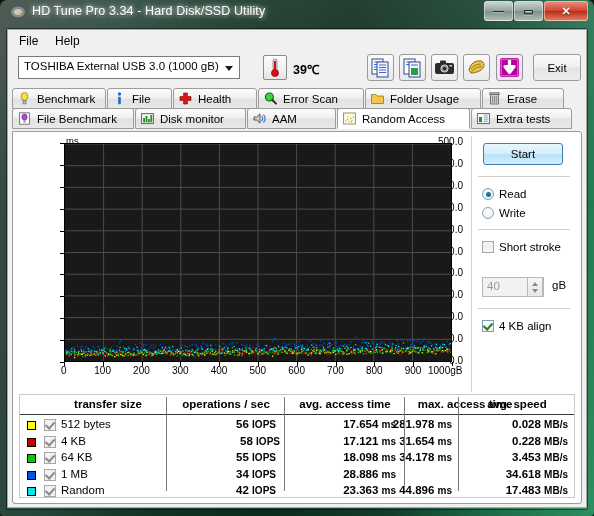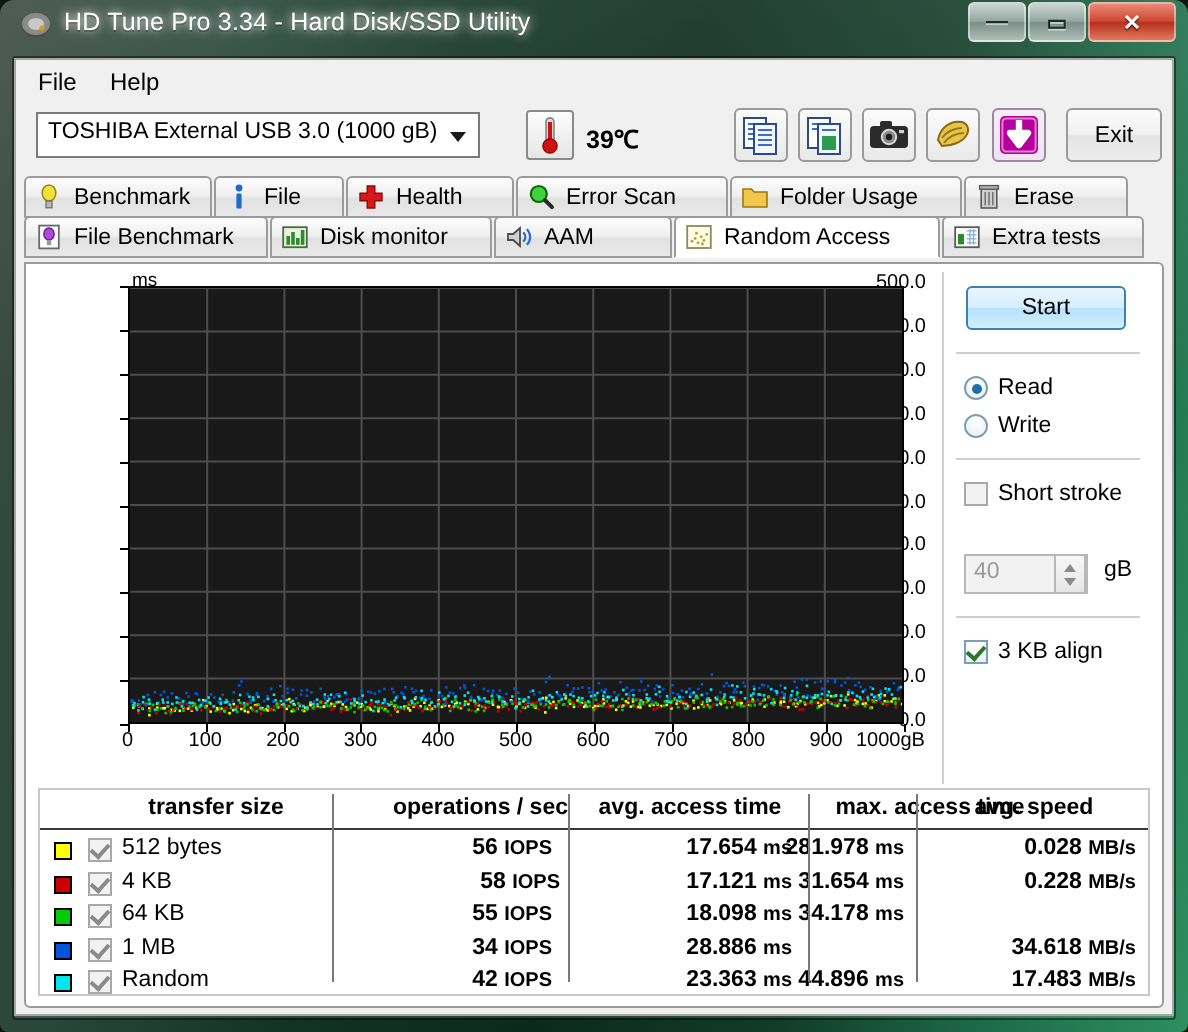--- a/index.html
+++ b/index.html
@@ -1860,28 +1860,28 @@
         <div id="spin-updown">
           <span class="spin-arrow" id="spin-up"></span>
           <span class="spin-arrow" id="spin-dn"></span>
         </div>
         <div id="gb-label">gB</div>
 
         <div class="sep" style="top:172px"></div>
 
         <div class="ctl-row" style="top:184px">
           <span class="checkbox on"></span>
-          <span>3 KB align</span>
+          <span>4 KB align</span>
         </div>
       </div>
 
       <div id="results">
         <div id="res-head">
             <div class="res-th" style="left: 30px; width: 116px;">transfer size</div>
-            <div class="res-th" style="left: 148px; width: 116px; text-align: right;">operations / sec</div>
+            <div class="res-th" style="left: 148px; width: 116px;">operations / sec</div>
             <div class="res-th" style="left: 266px; width: 118px;">avg. access time</div>
             <div class="res-th" style="left: 386px; width: 118px;">max. access time</div>
             <div class="res-th" style="left: 440px; width: 114px;">avg. speed</div>
           </div>
         <div id="res-body">
             <div class="res-row" style="top: 22px;">
               <span class="swatch" style="background: rgb(255, 255, 0);"></span>
               <span class="checkbox dim row-check on"></span>
               <span class="row-name">512 bytes</span>
               <div class="res-cell" style="left: 0px; width: 256px;">56 <span class="unit">IOPS</span></div>
@@ -1898,20 +1898,21 @@
               <div class="res-cell" style="left: 0px; width: 432px;">31.654 <span class="unit">ms</span></div>
               <div class="res-cell" style="left: 0px; width: 548px;">0.228 <span class="unit">MB/s</span></div>
             </div>
             <div class="res-row" style="top: 55px;">
               <span class="swatch" style="background: rgb(0, 204, 0);"></span>
               <span class="checkbox dim row-check on"></span>
               <span class="row-name">64 KB</span>
               <div class="res-cell" style="left: 0px; width: 256px;">55 <span class="unit">IOPS</span></div>
               <div class="res-cell" style="left: 0px; width: 376px;">18.098 <span class="unit">ms</span></div>
               <div class="res-cell" style="left: 0px; width: 432px;">34.178 <span class="unit">ms</span></div>
+              <div class="res-cell" style="left: 0px; width: 548px;">3.453 <span class="unit">MB/s</span></div>
             </div>
             <div class="res-row" style="top: 71.5px;">
               <span class="swatch" style="background: rgb(0, 85, 221);"></span>
               <span class="checkbox dim row-check on"></span>
               <span class="row-name">1 MB</span>
               <div class="res-cell" style="left: 0px; width: 256px;">34 <span class="unit">IOPS</span></div>
               <div class="res-cell" style="left: 0px; width: 376px;">28.886 <span class="unit">ms</span></div>
               <div class="res-cell" style="left: 0px; width: 548px;">34.618 <span class="unit">MB/s</span></div>
             </div>
             <div class="res-row" style="top: 88px;">

